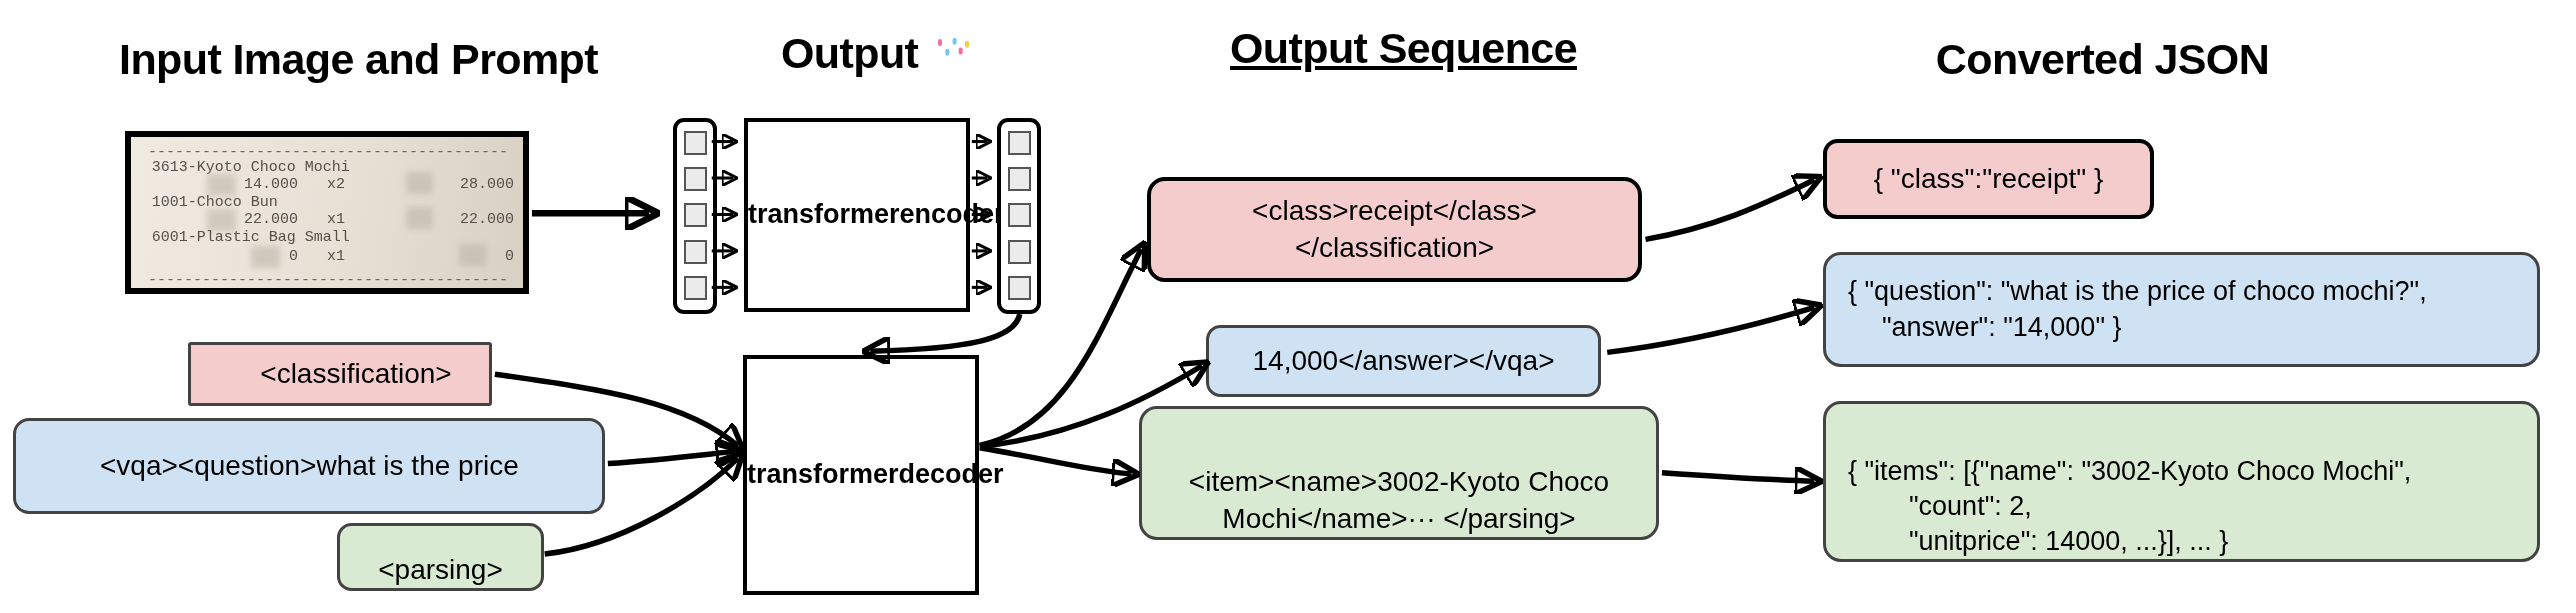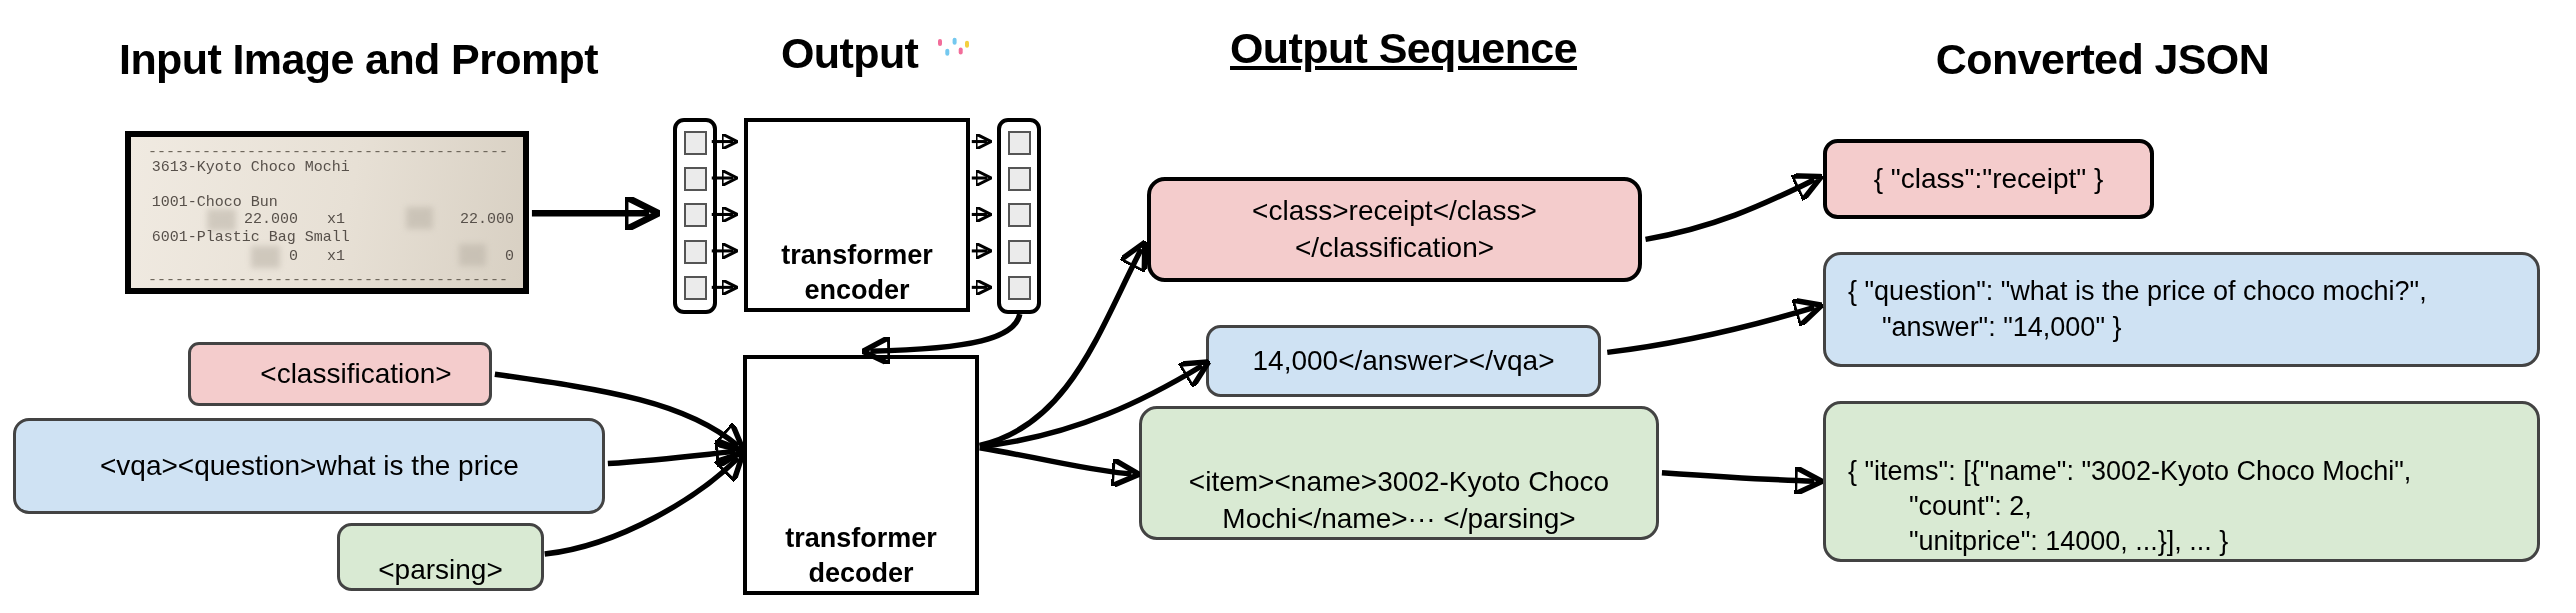--- a/index.html
+++ b/index.html
@@ -33,21 +33,21 @@
   .rc-price .unit{position:absolute;left:91px;width:76px;text-align:right;}
   .rc-price .qty{position:absolute;left:196px;}
   .rc-price .total{position:absolute;left:286px;width:97px;text-align:right;}
   .rc-price .blur-a{position:absolute;left:76px;top:-2.4px;width:29px;height:22px;background:#b9b2a6;opacity:.55;filter:blur(3px);}
   .rc-price .blur-b{position:absolute;left:275px;top:-3.6px;width:27px;height:22px;background:#b9b2a6;opacity:.55;filter:blur(3px);}
   .rc-price.shift .blur-a{left:120px;}
   .rc-price.shift .blur-b{left:328px;}
 
   
   .mbox{position:absolute;box-sizing:border-box;border:4.3px solid #000;background:#fff;
-        display:flex;flex-direction:column;align-items:center;justify-content:flex-end;
+        display:flex;align-items:center;justify-content:flex-start;
         font-size:27px;font-weight:bold;line-height:1.3;}
   #encoder{left:744px;top:118px;width:226px;height:194px;}
   #decoder{left:743px;top:355px;width:236px;height:240px;}
   .token-col{position:absolute;box-sizing:border-box;width:44px;height:196px;border:4.3px solid #000;
              border-radius:11px;background:#fff;}
   #tokens-in{left:673px;top:118px;}
   #tokens-out{left:997px;top:118px;}
   .token-cell{position:absolute;left:7.3px;width:23px;height:24px;box-sizing:border-box;
               border:2.4px solid #555;background:#ebebeb;}
   .tc0{top:8.5px}.tc1{top:45px}.tc2{top:81px}.tc3{top:118px}.tc4{top:154px}
@@ -55,21 +55,21 @@
   
   .box{position:absolute;box-sizing:border-box;display:flex;flex-direction:column;
        align-items:center;justify-content:center;line-height:1.3;font-size:28px;}
   .pink{background:#f4cccc;}
   .blue{background:#cfe2f3;}
   .green{background:#d9ead3;justify-content:flex-end;}
   .gray-b{border:3.6px solid #434343;}
   .black-b{border:4.3px solid #000;}
   .box span{white-space:nowrap;}
 
-  #p-class{left:188px;top:342px;width:304px;height:64px;border-radius:11px;padding-left:32px;}
+  #p-class{left:188px;top:342px;width:304px;height:64px;border-radius:3px;padding-left:32px;}
   #p-vqa{left:13.4px;top:418px;width:592px;height:96px;border-radius:16px;}
   #p-parse{left:337px;top:523px;width:207px;height:68px;border-radius:14.6px;}
 
   #o-class{left:1147px;top:177px;width:495px;height:105px;border-radius:18px;}
   #o-vqa{left:1206px;top:325px;width:395px;height:72px;border-radius:14.6px;}
   #o-parse{left:1139px;top:406px;width:520px;height:134px;border-radius:18px;}
 
   #j-class{left:1823px;top:139px;width:331px;height:80px;border-radius:14.6px;}
   #j-vqa{left:1823px;top:252px;width:717px;height:115px;border-radius:18px;
          align-items:flex-start;padding-left:22px;font-size:27px;}
@@ -96,20 +96,27 @@
       <span class="donut-sprinkles"></span>
     </span>
   </div>
   <div class="sec-title" id="title-output">Output Sequence</div>
   <div class="sec-title" id="title-json">Converted JSON</div>
 
   <div id="receipt">
     <div class="inner">
       <div class="rc-sep" style="top:7.3px">----------------------------------------</div>
       <div class="rc-line" style="top:22px">3613-Kyoto Choco Mochi</div>
+      <div class="rc-price" style="top:39px">
+        <span class="blur-a"></span>
+        <span class="unit">14.000</span>
+        <span class="qty">x2</span>
+        <span class="blur-b"></span>
+        <span class="total">28.000</span>
+      </div>
       <div class="rc-line" style="top:57px">1001-Choco Bun</div>
       <div class="rc-price" style="top:74px">
         <span class="blur-a"></span>
         <span class="unit">22.000</span>
         <span class="qty">x1</span>
         <span class="blur-b"></span>
         <span class="total">22.000</span>
       </div>
       <div class="rc-line" style="top:92px">6001-Plastic Bag Small</div>
       <div class="rc-price shift" style="top:111px">

